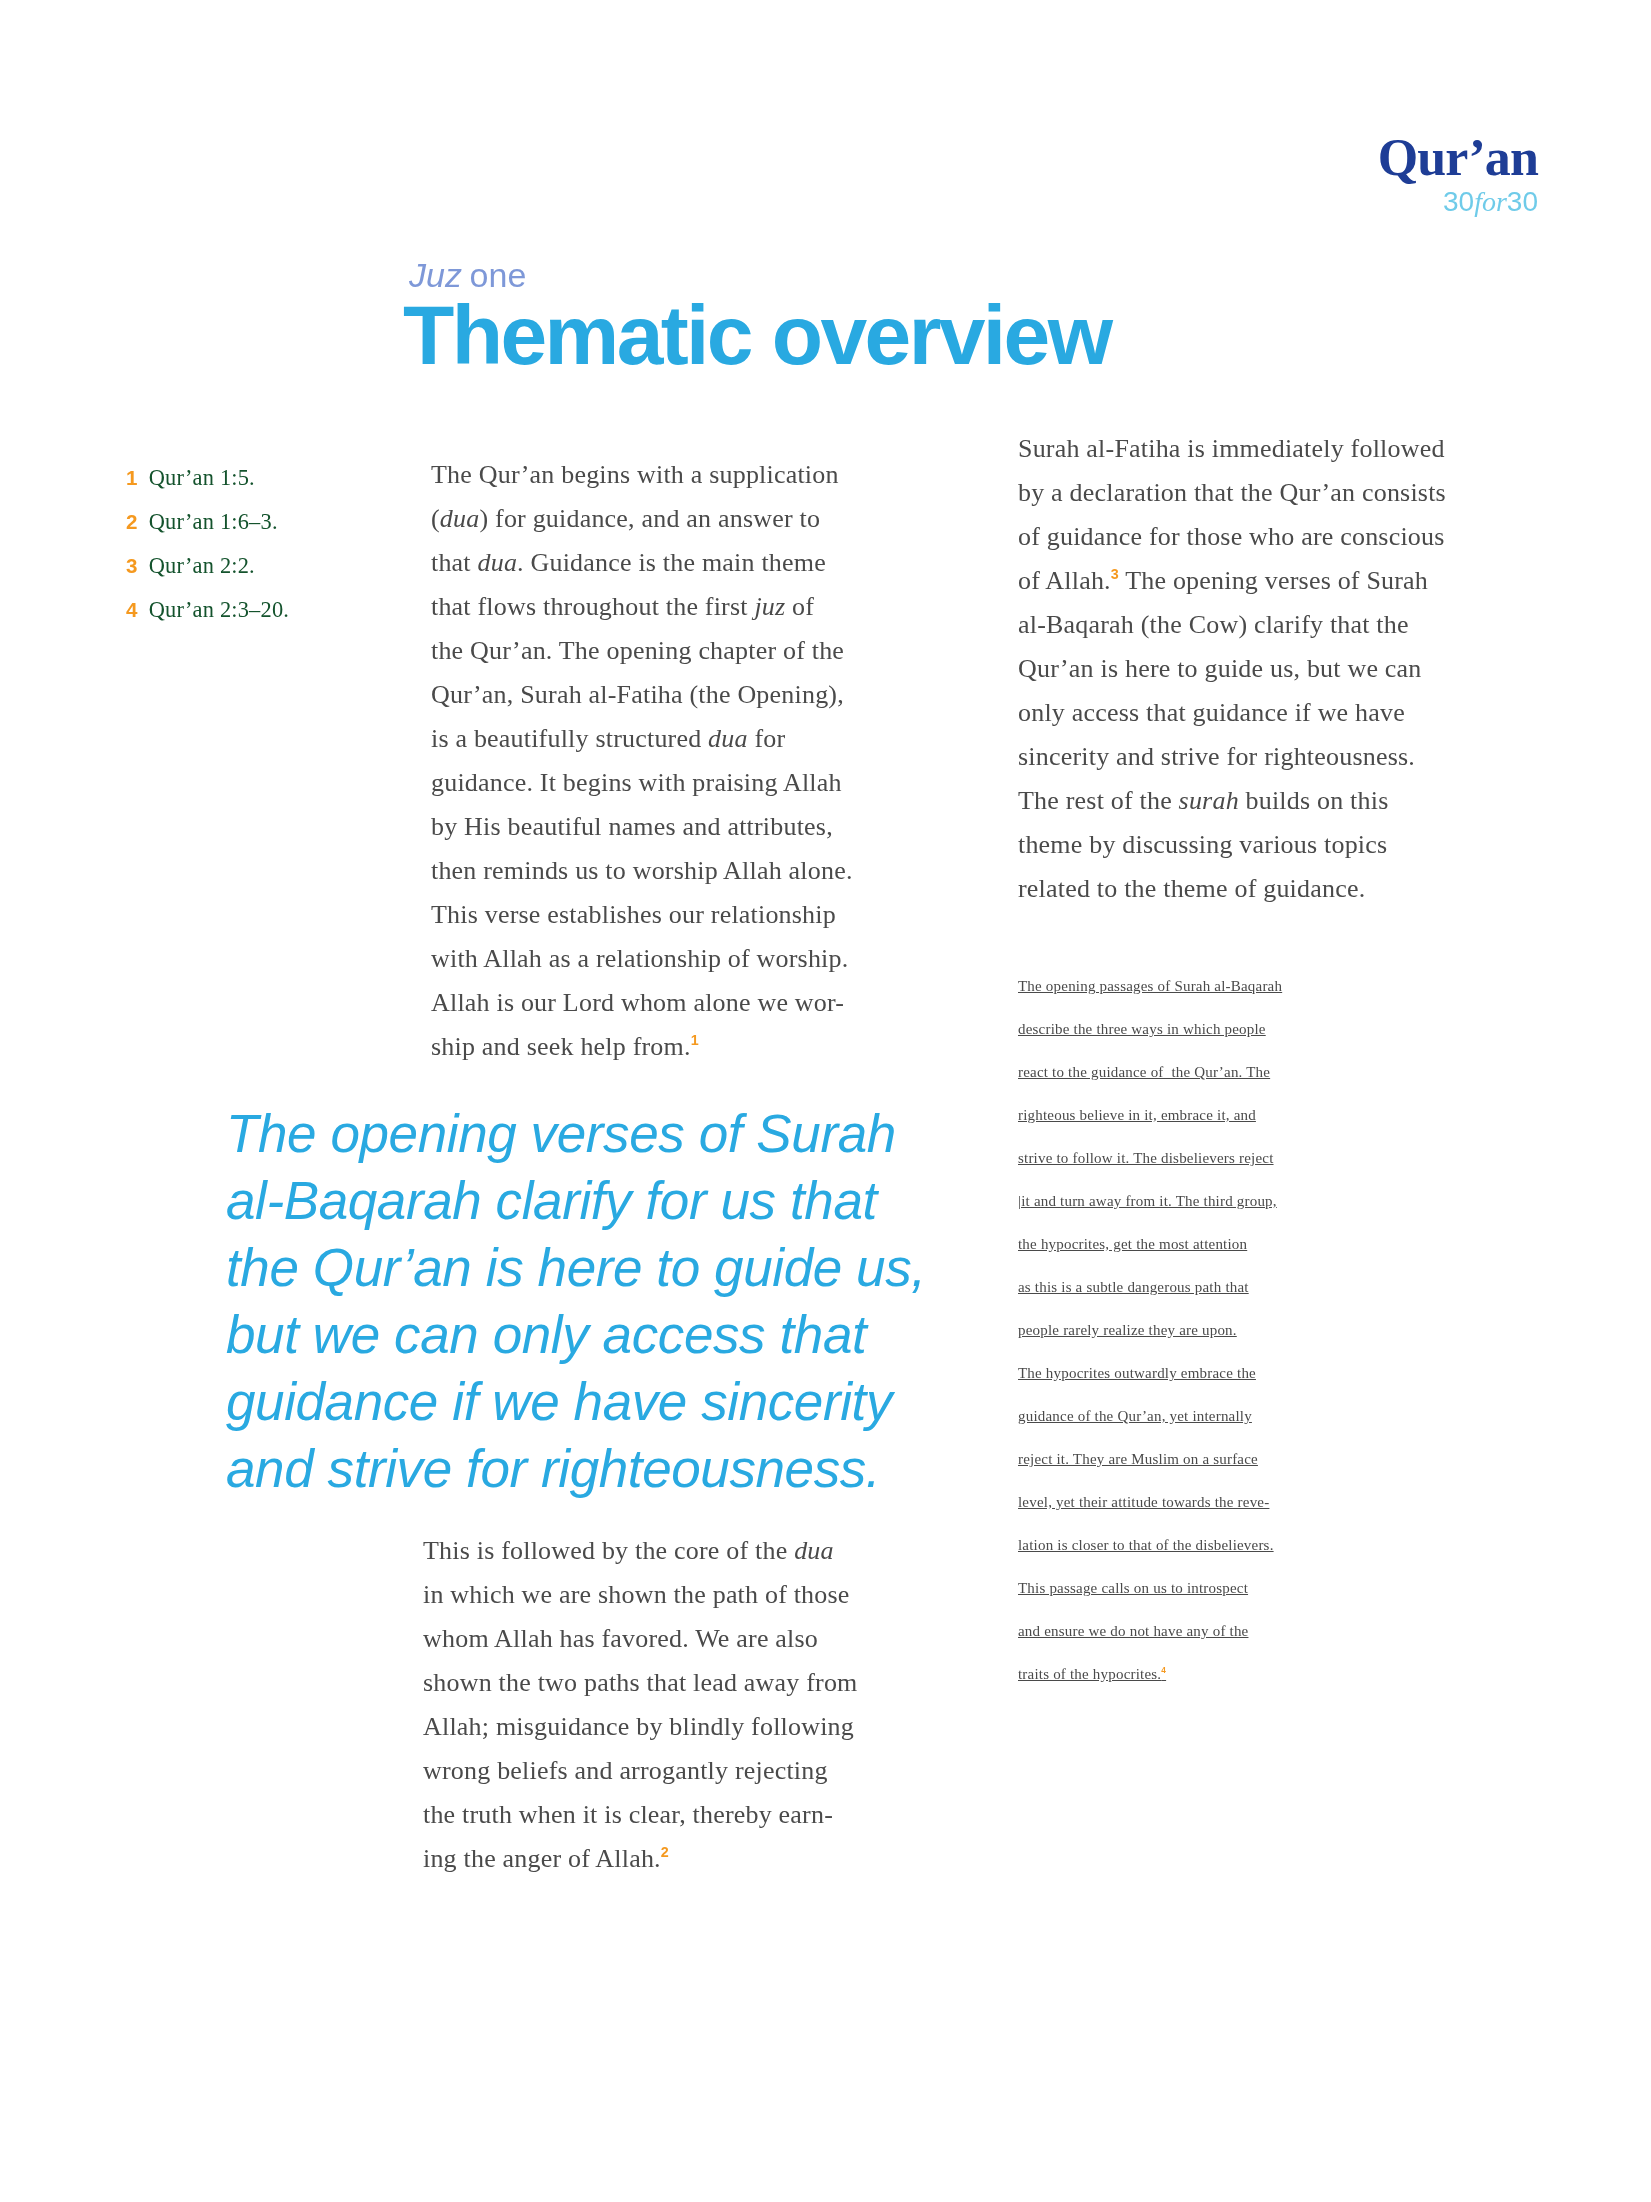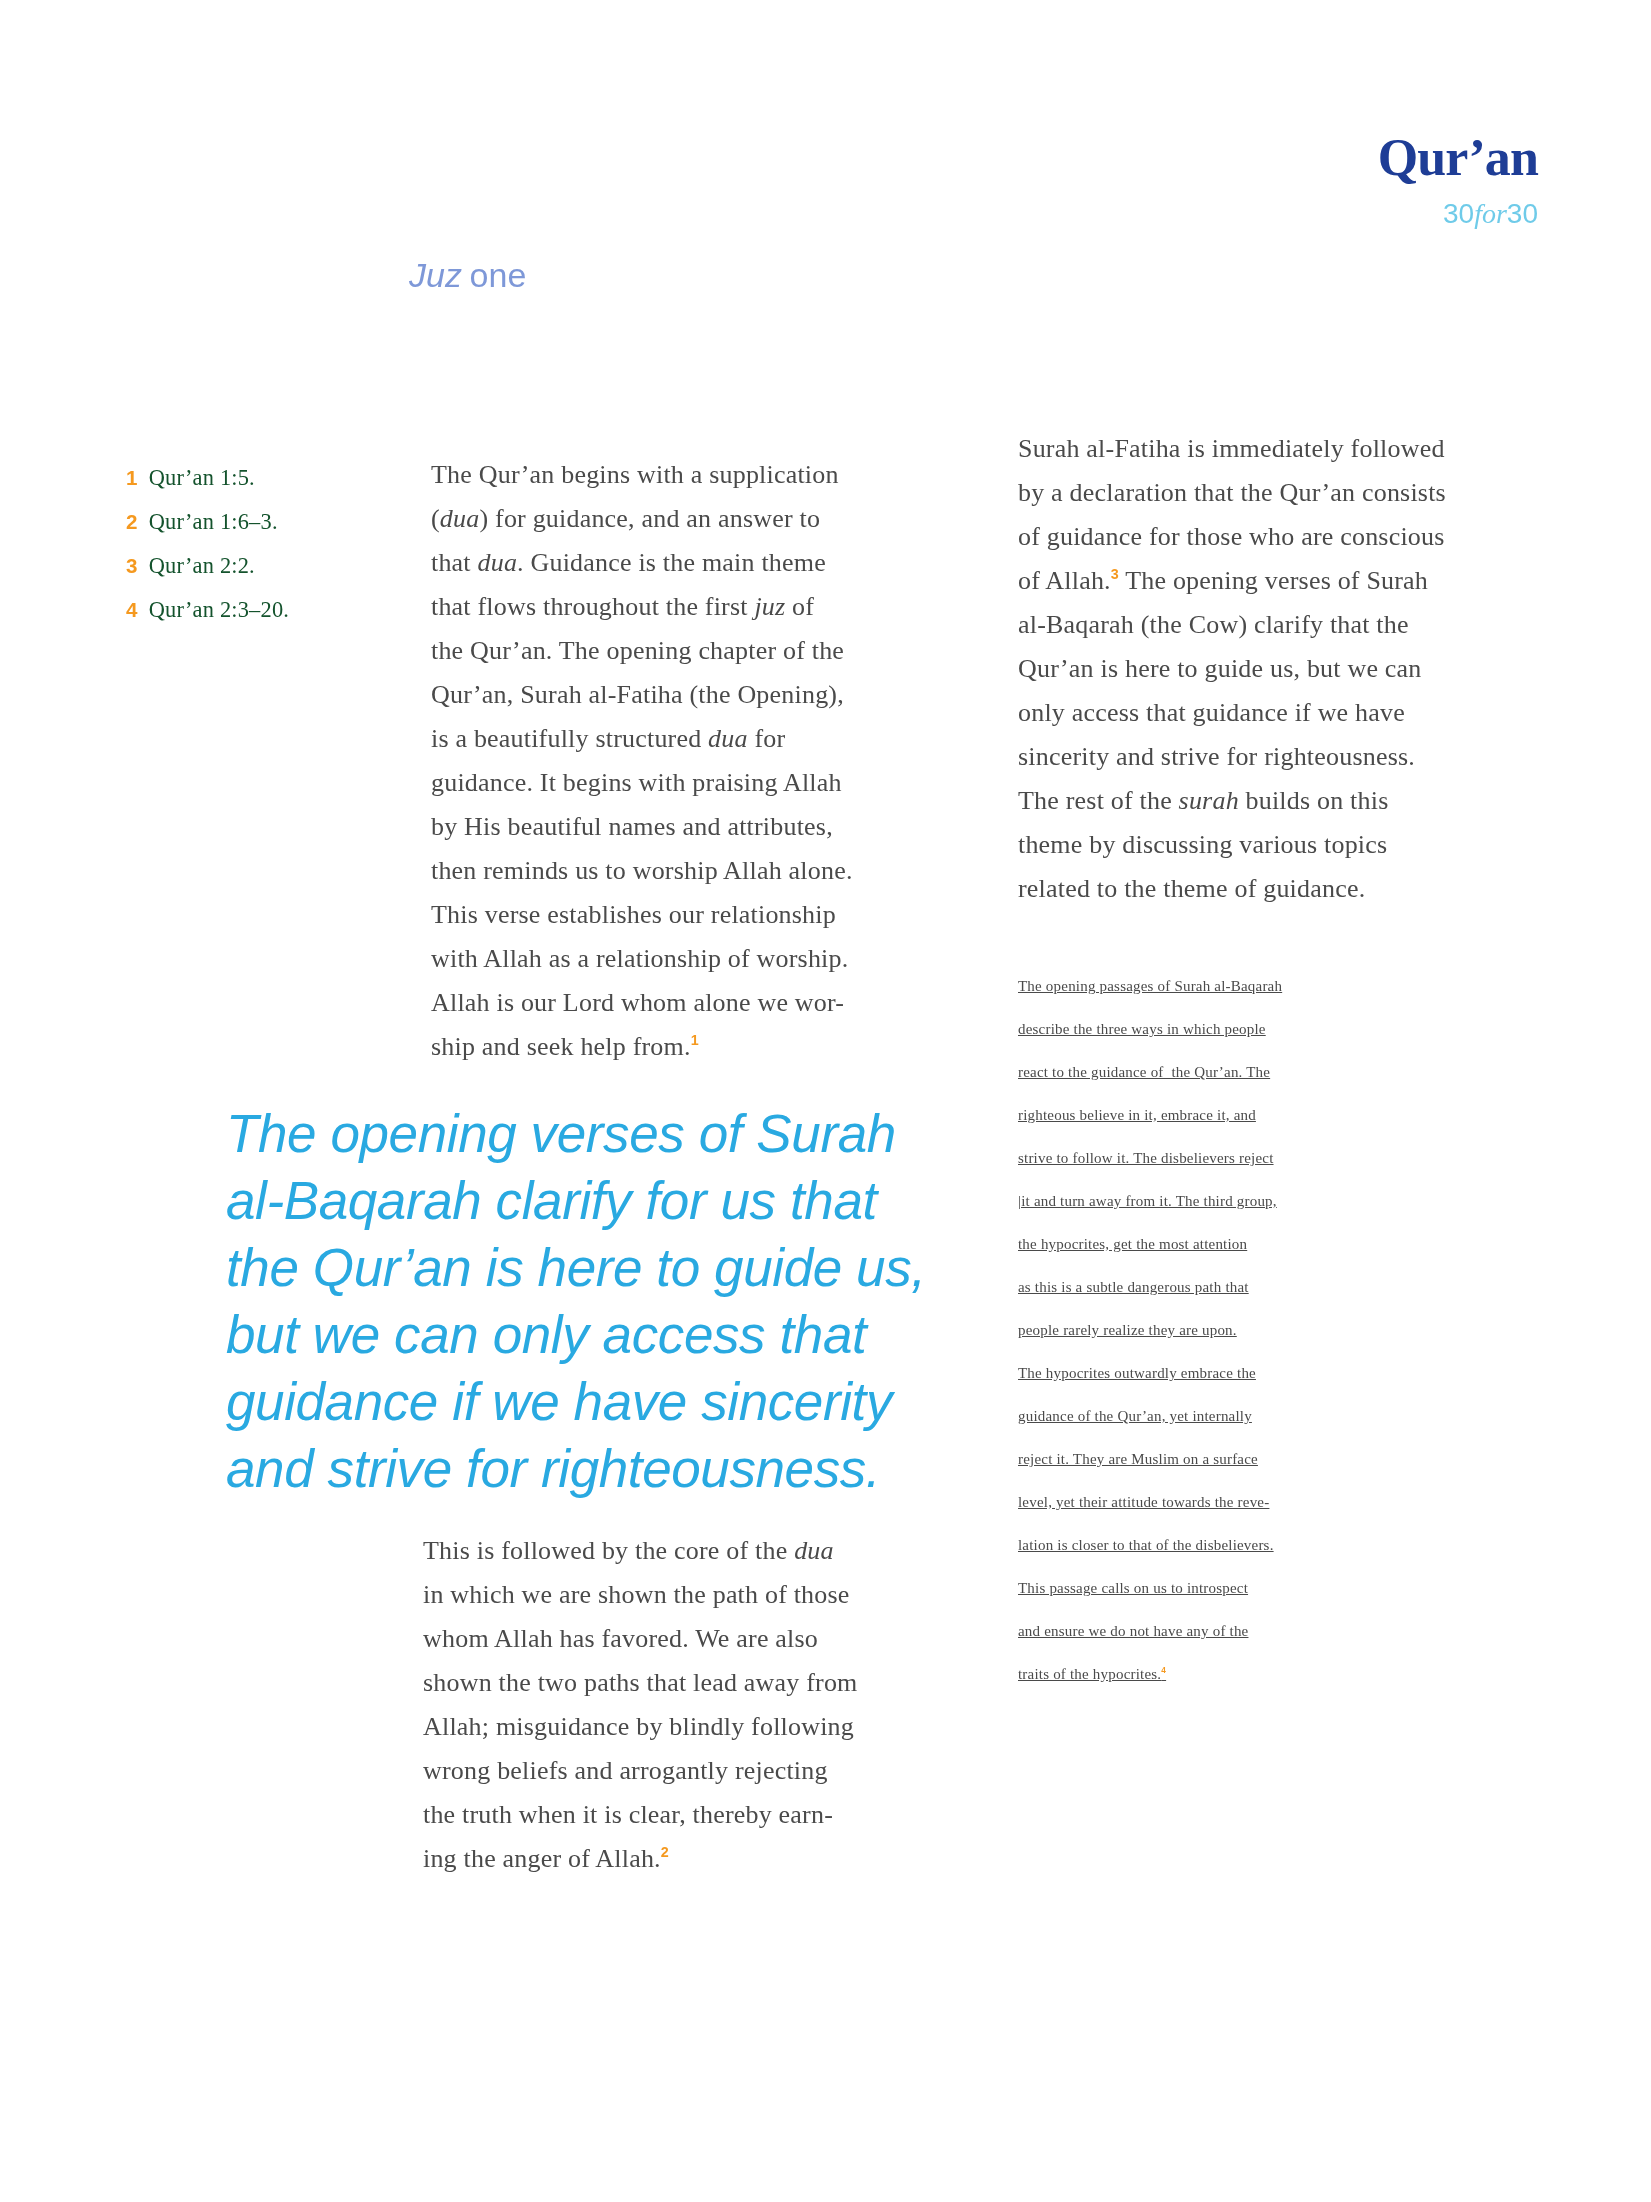--- a/index.html
+++ b/index.html
@@ -13,21 +13,21 @@
   }
 
   
   .logo{position:absolute;top:132px;right:114px;text-align:right;}
   .logo-word{
     font-family:"Liberation Serif",serif;font-weight:700;
     font-size:52px;line-height:1;color:#1E3D96;letter-spacing:-0.9px;
   }
   .logo-sub{
     font-family:"Liberation Sans",sans-serif;
-    font-size:28px;line-height:1.05;color:#6FCBE9;margin-top:15px;
+    font-size:28px;line-height:1.05;color:#6FCBE9;margin-top:3px;
   }
   .logo-sub .for{font-family:"Liberation Serif",serif;font-style:italic;}
 
   
   .kicker{
     position:absolute;left:409px;top:256px;
     font-family:Liberation Sans, sans-serif;font-weight:300;
     font-size:34px;color:#7E98D8;
   }
   .kicker .k-it{font-style:italic;margin-right:7.7px;}
@@ -76,20 +76,21 @@
 
 <div class="page">
 
   <div class="logo">
     <div class="logo-word">Qur’an</div>
     <div class="logo-sub"><span>30</span><span class="for">for</span><span>30</span></div>
   </div>
 
   <div class="kicker"><span class="k-it">Juz</span><span>one</span></div>
 
+  <h1 class="title">Thematic overview</h1>
 
   <aside class="footnotes">
     <div class="fn-item">
       <span class="fn-num">1</span>
       <span class="fn-text">Qur’an 1:5.</span>
     </div>
     <div class="fn-item">
       <span class="fn-num">2</span>
       <span class="fn-text">Qur’an 1:6–3.</span>
     </div>

